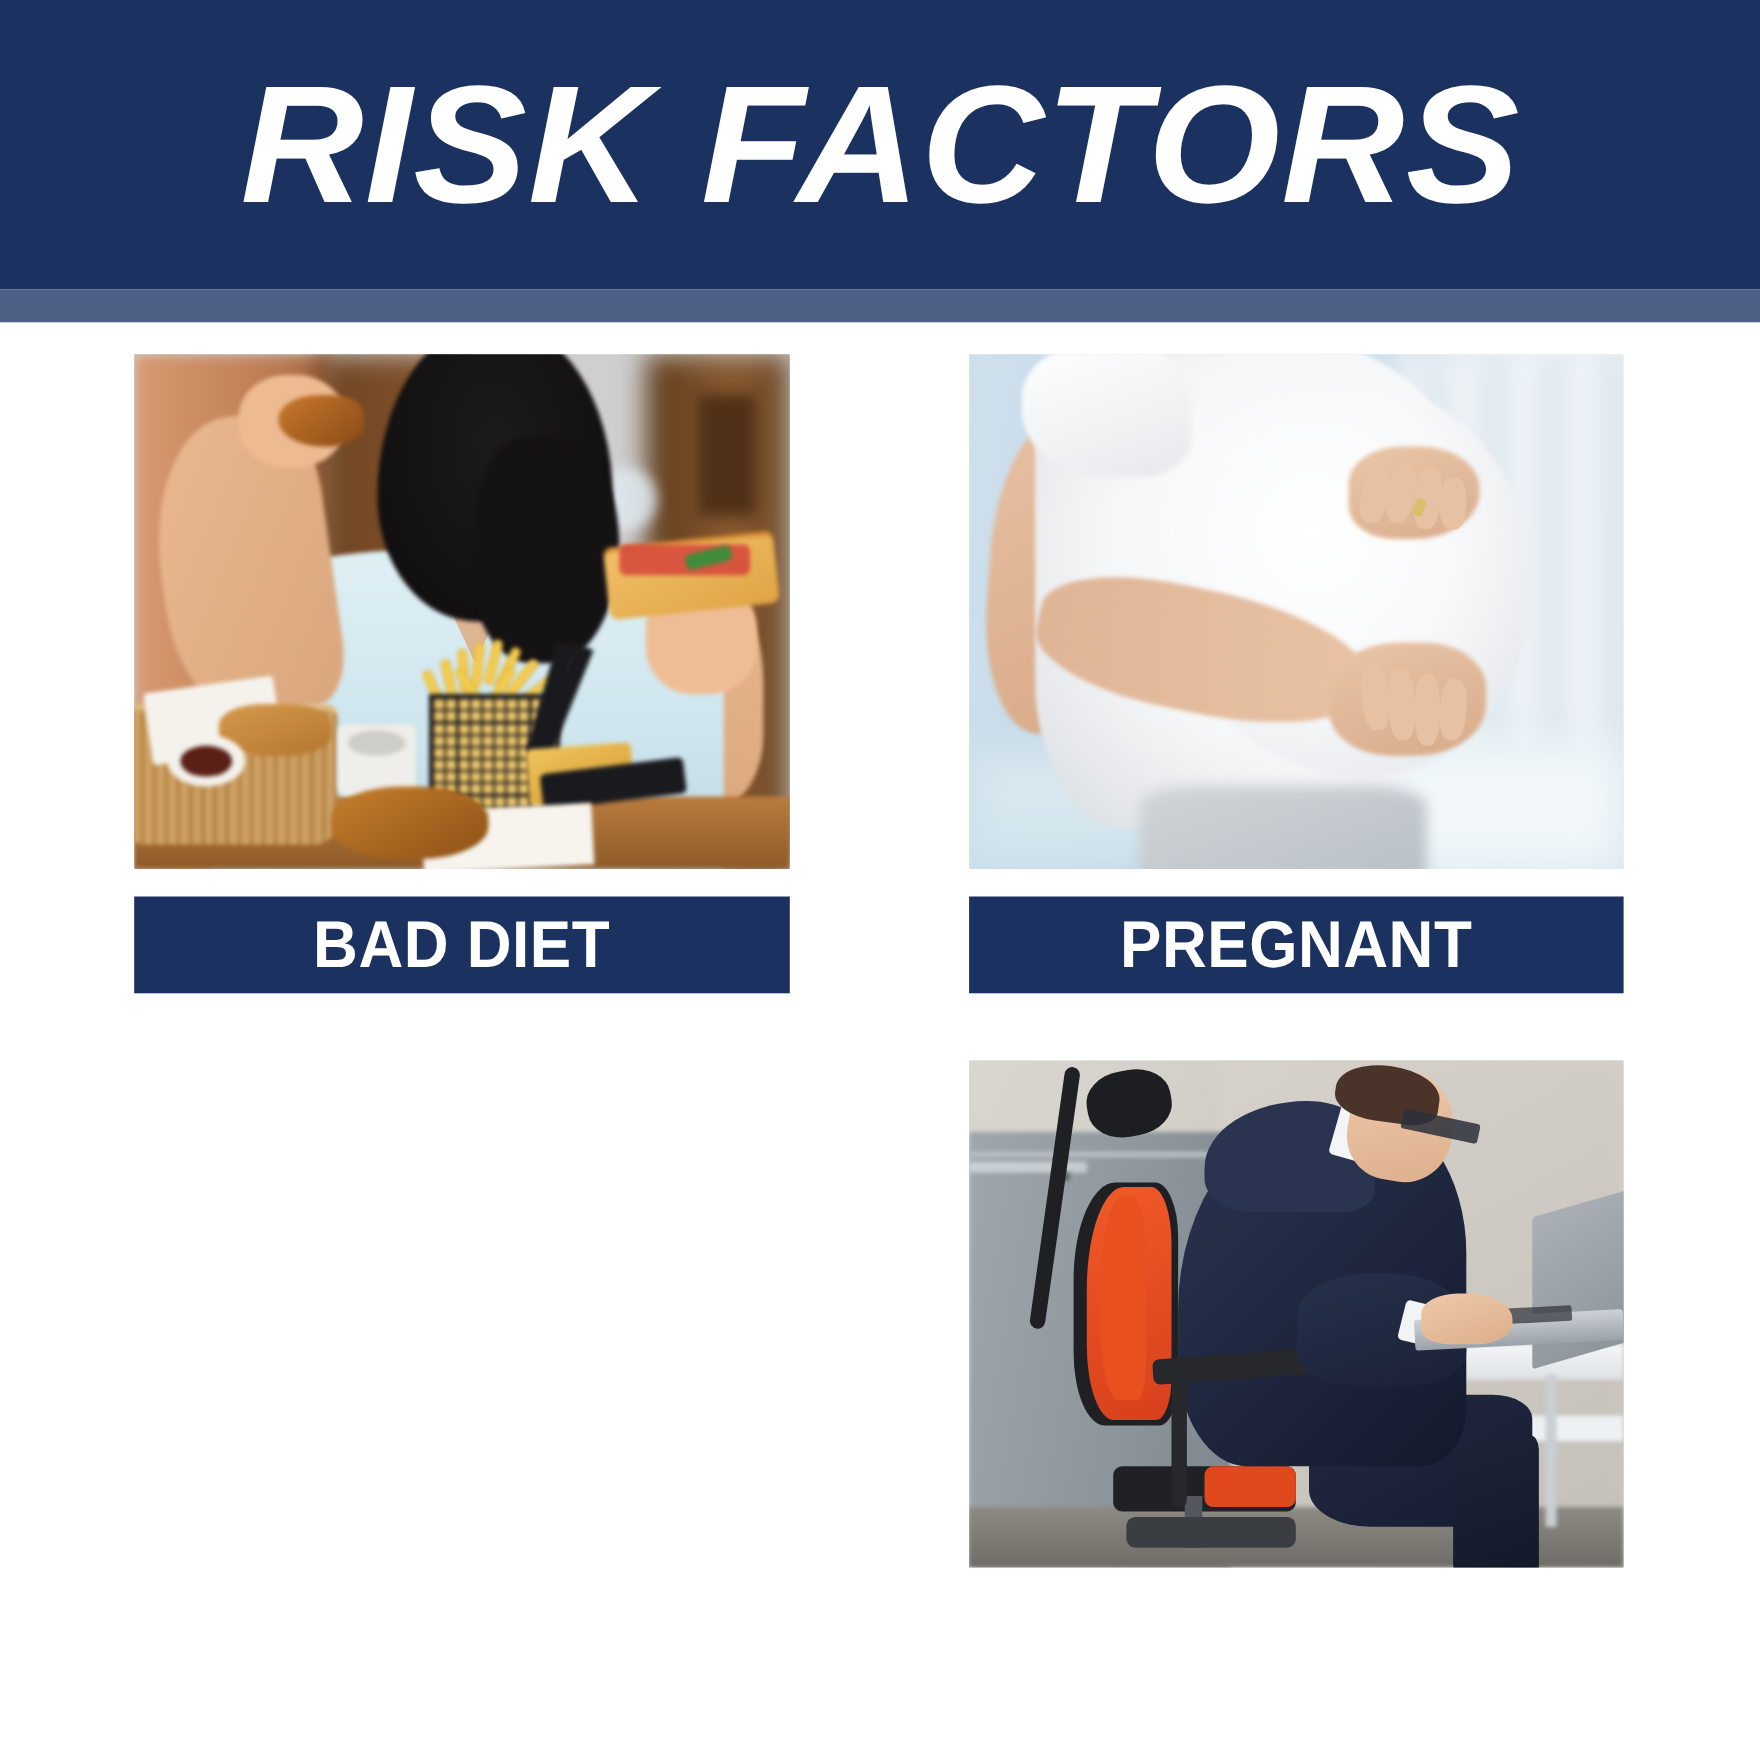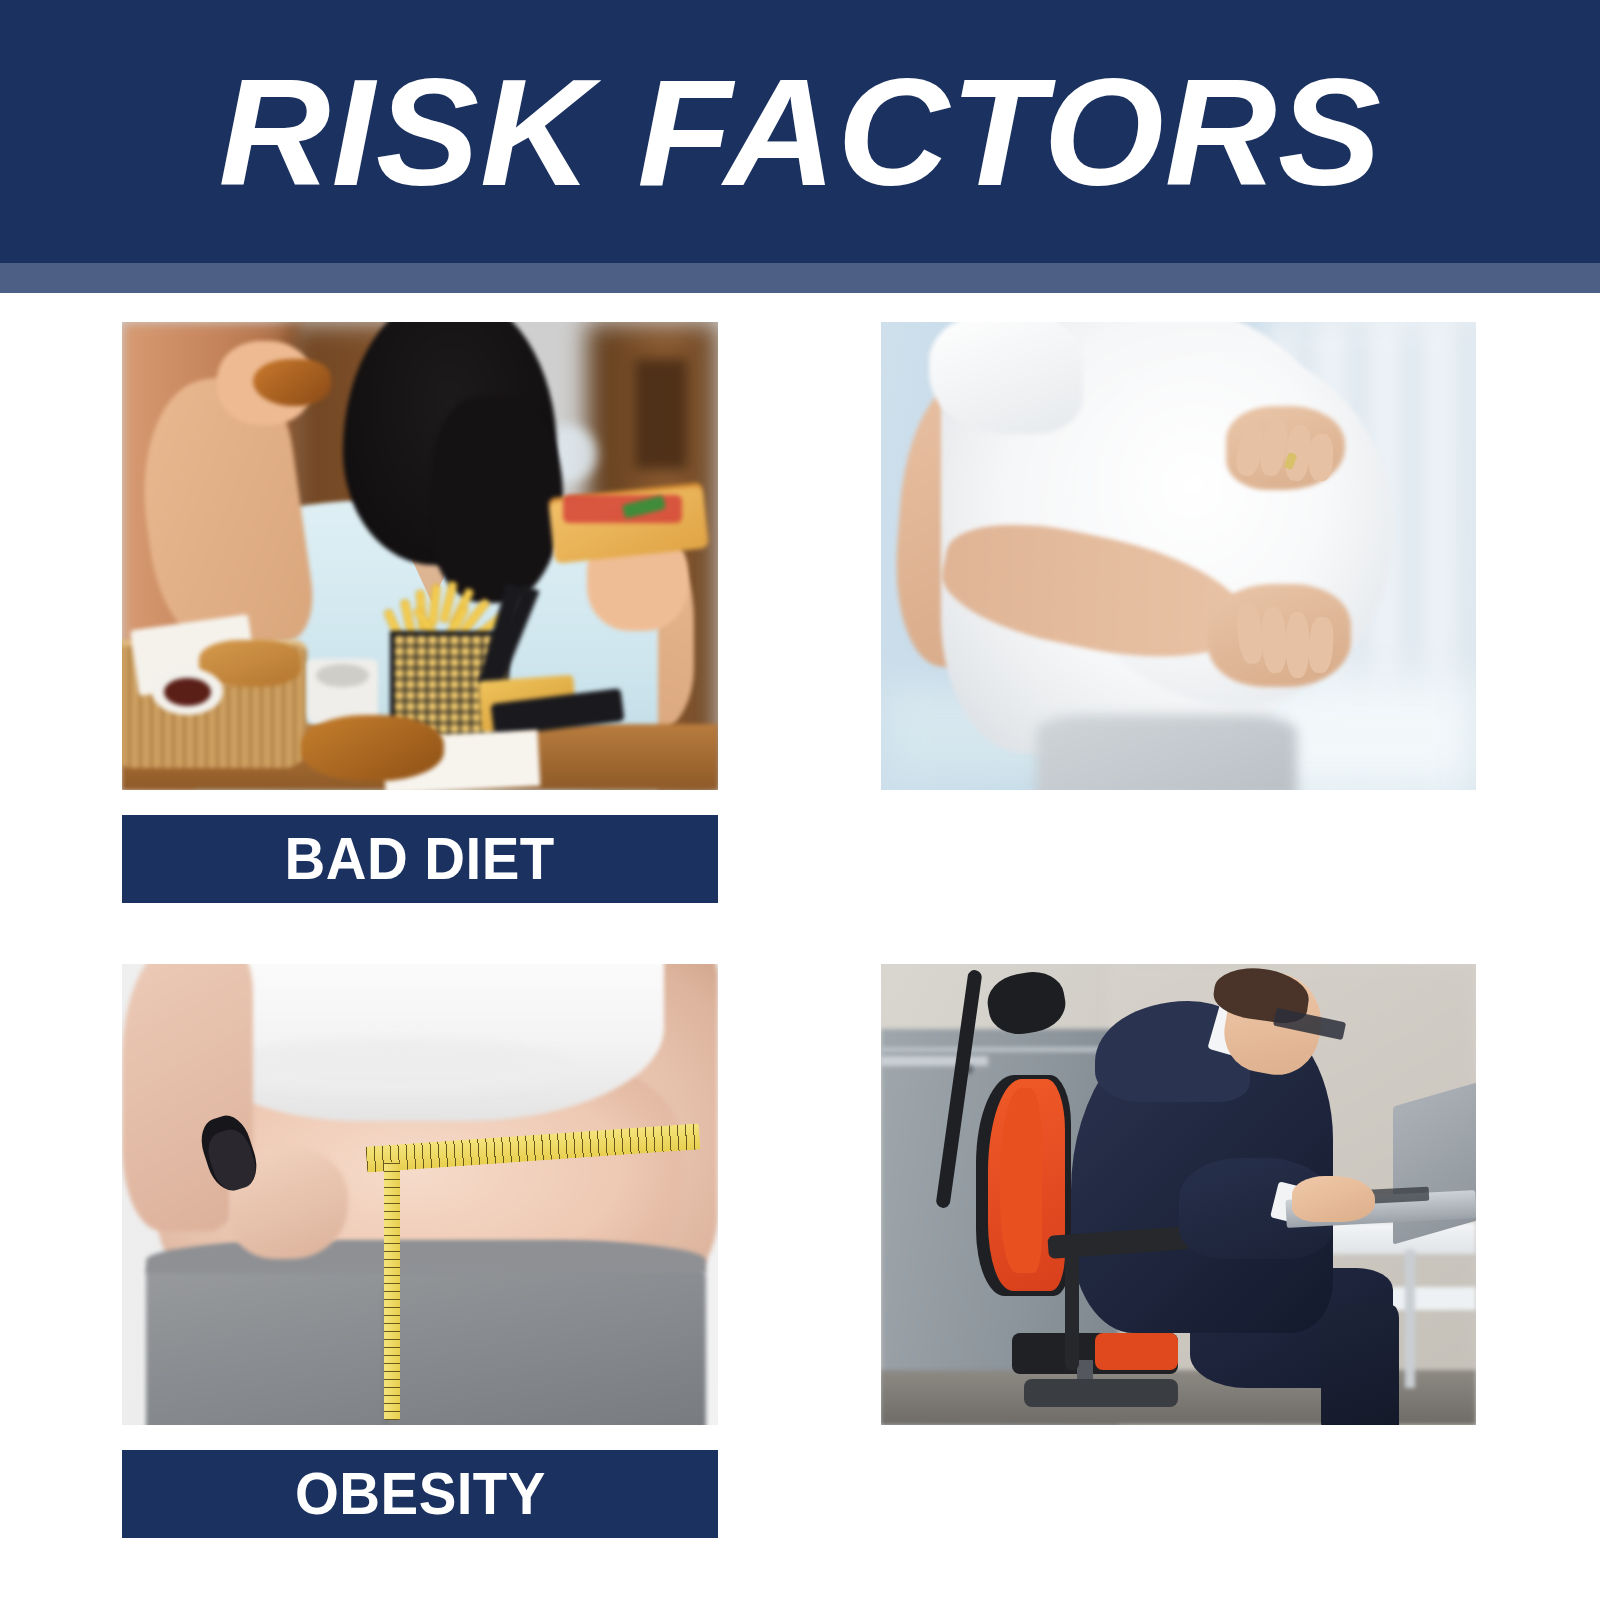--- a/index.html
+++ b/index.html
@@ -388,42 +388,25 @@
       <div class="layer p2-fing" style="left:64%;top:21%;width:4%;height:12%;transform:rotate(10deg)"></div>
       <div class="layer p2-fing" style="left:68%;top:22%;width:4%;height:12%;transform:rotate(6deg)"></div>
       <div class="layer p2-fing" style="left:72%;top:24%;width:4%;height:10%;transform:rotate(2deg)"></div>
       <div class="layer p2-ring"></div>
       <div class="layer p2-hand-bot blur2"></div>
       <div class="layer p2-fing" style="left:60%;top:60%;width:4%;height:13%;transform:rotate(-6deg)"></div>
       <div class="layer p2-fing" style="left:64%;top:61%;width:4%;height:14%;transform:rotate(-3deg)"></div>
       <div class="layer p2-fing" style="left:68%;top:62%;width:4%;height:14%;transform:rotate(0deg)"></div>
       <div class="layer p2-fing" style="left:72%;top:63%;width:4%;height:12%;transform:rotate(4deg)"></div>
     </div>
-  </div>
-
-  <div class="card card-col-l card-row-b">
-    <div class="photo photo-b p3">
-      <div class="layer p3-body blur2"></div>
-      <div class="layer p3-belly blur2"></div>
-      <div class="layer p3-tank blur2"></div>
-      <div class="layer p3-tank-fold blur6"></div>
-      <div class="layer p3-armL blur2"></div>
-      <div class="layer p3-pants blur2"></div>
-      <div class="layer p3-waistband blur2"></div>
-      <div class="layer p3-seam blur2"></div>
-      <div class="layer p3-tape-h"></div>
-      <div class="layer p3-tape-v"></div>
-      <div class="layer p3-fist blur2"></div>
-      <div class="layer p3-band"></div>
-      <div class="layer p3-band2"></div>
-    </div>
     <div class="label-bar">
-      <span class="label-text">OBESITY</span>
+      <span class="label-text">PREGNANT</span>
     </div>
   </div>
+
 
   <div class="card card-col-r card-row-b">
     <div class="photo photo-b p4">
       <div class="layer p4-wall blur6"></div>
       <div class="layer p4-cab blur2"></div>
       <div class="layer p4-cab-line blur2"></div>
       <div class="layer p4-cab-line2 blur2"></div>
       <div class="layer p4-cab-knob blur2"></div>
       <div class="layer p4-floor blur2"></div>
       <div class="layer p4-headrest-arm"></div>

